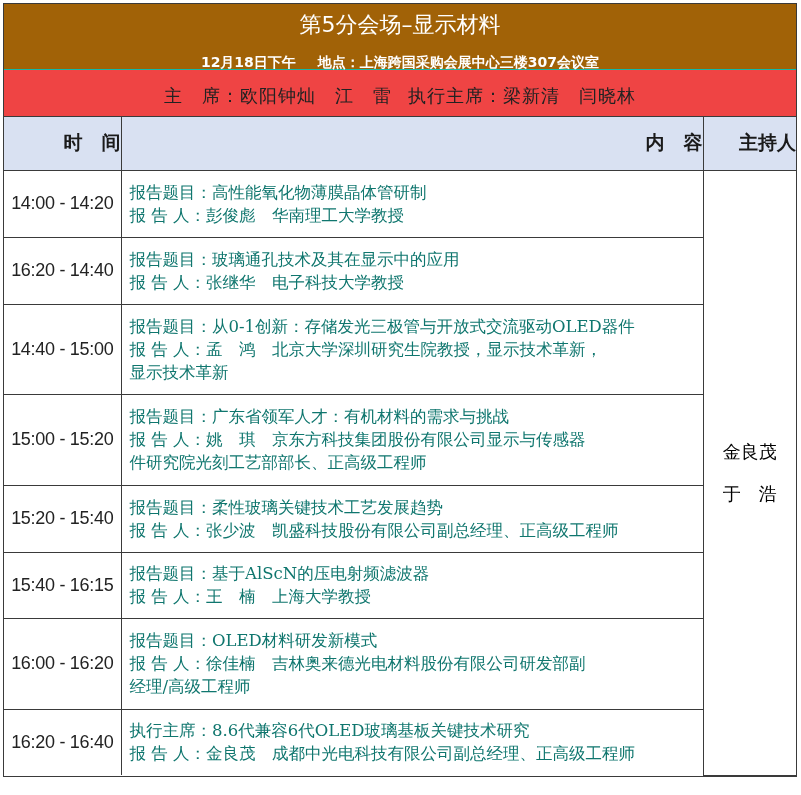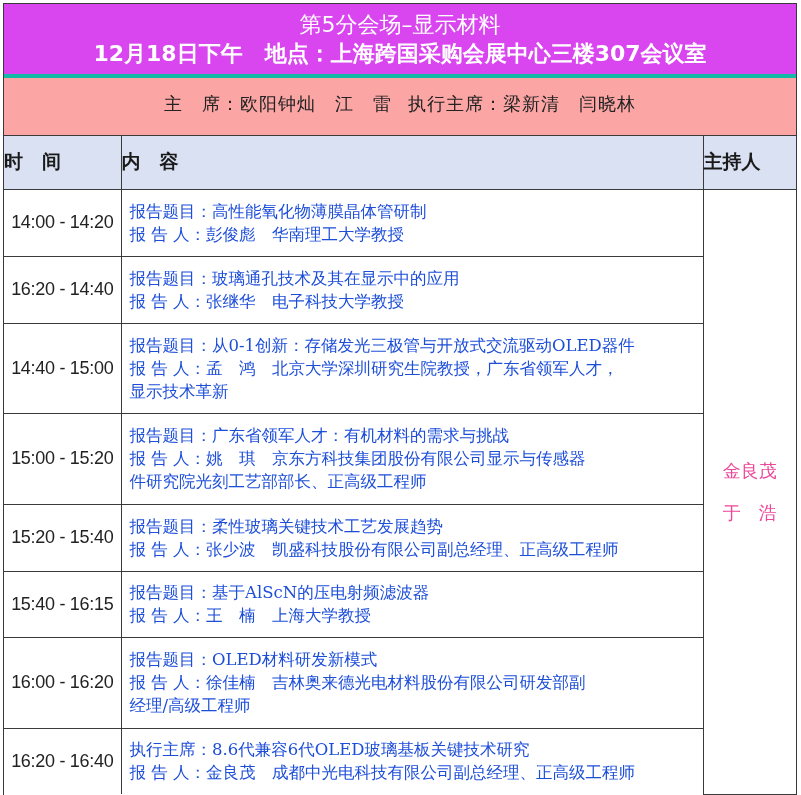--- a/index.html
+++ b/index.html
@@ -17,45 +17,45 @@
     }
     .sheet {
       position: absolute;
       left: 3px;
       top: 3px;
       width: 794px;
       border: 1px solid #3a3a3a;
       box-sizing: border-box;
     }
     .banner {
-      height: 74px;
-      background: #d946ef;
+      height: 66px;
+      background: #a16207;
       color: #ffffff;
       text-align: center;
-      border-bottom: 4px solid #14b8a6;
+      border-bottom: 1px solid #14b8a6;
       box-sizing: border-box;
     }
     .banner-title {
       font-family: "DejaVu Sans", "Liberation Sans", sans-serif;
       font-size: 22px;
       padding-top: 7px;
       line-height: 28px;
       letter-spacing: 0px;
     }
     .banner-sub {
       font-family: "DejaVu Sans", "Liberation Sans", sans-serif;
       font-weight: bold;
-      font-size: 22px;
+      font-size: 14px;
       line-height: 26px;
-      margin-top: 2px;
+      margin-top: 10px;
     }
     .banner-sub .gap { display: inline-block; width: 22px; }
     .chairs {
-      height: 58px;
-      background: #fca5a5;
+      height: 47px;
+      background: #ef4444;
       border-bottom: 1px solid #3a3a3a;
       box-sizing: border-box;
       text-align: center;
       line-height: 52px;
       font-size: 18px;
       letter-spacing: 1px;
     }
     .chairs .gap { display: inline-block; width: 16px; }
     table {
       border-collapse: collapse;
@@ -73,45 +73,45 @@
     table tr:last-child td { border-bottom: none; }
     col.c-time { width: 117px; }
     col.c-content { width: 582px; }
     col.c-host { width: 93px; }
     th {
       height: 53px;
       background: #d9e1f2;
       font-family: "DejaVu Sans", "Liberation Sans", sans-serif;
       font-size: 19px;
       font-weight: bold;
-      text-align: left;
+      text-align: right;
       color: #1a1a1a;
     }
     td.time {
       text-align: center;
       font-family: Liberation Sans, sans-serif;
       font-size: 18px;
       white-space: nowrap;
       letter-spacing: -0.3px;
       vertical-align: middle;
     }
     td.content {
       padding: 6px 6px 6px 8px;
       font-size: 16.5px;
       line-height: 23px;
       vertical-align: middle;
-      color: #1d4ed8;
+      color: #0f766e;
     }
     td.content .line { display: block; }
     td.host {
       text-align: center;
       vertical-align: middle;
       font-size: 18px;
       line-height: 42px;
-      color: #ec4899;
+      color: #000000;
     }
     td.host .name { display: block; }
     tr.r1 td { height: 67px; }
     tr.r2 td { height: 67px; }
     tr.r3 td { height: 90px; }
     tr.r4 td { height: 91px; }
     tr.r5 td { height: 67px; }
     tr.r6 td { height: 66px; }
     tr.r7 td { height: 91px; }
     tr.r8 td { height: 66px; }
@@ -162,21 +162,21 @@
       <td class="content">
         <span class="line">报告题目：玻璃通孔技术及其在显示中的应用</span>
         <span class="line">报 告 人：张继华　电子科技大学教授</span>
       </td>
     </tr>
 
     <tr class="r3">
       <td class="time">14:40 - 15:00</td>
       <td class="content">
         <span class="line">报告题目：从0-1创新：存储发光三极管与开放式交流驱动OLED器件</span>
-        <span class="line">报 告 人：孟　鸿　北京大学深圳研究生院教授，广东省领军人才，</span>
+        <span class="line">报 告 人：孟　鸿　北京大学深圳研究生院教授，显示技术革新，</span>
         <span class="line">显示技术革新</span>
       </td>
     </tr>
 
     <tr class="r4">
       <td class="time">15:00 - 15:20</td>
       <td class="content">
         <span class="line">报告题目：广东省领军人才：有机材料的需求与挑战</span>
         <span class="line">报 告 人：姚　琪　京东方科技集团股份有限公司显示与传感器</span>
         <span class="line">件研究院光刻工艺部部长、正高级工程师</span>

